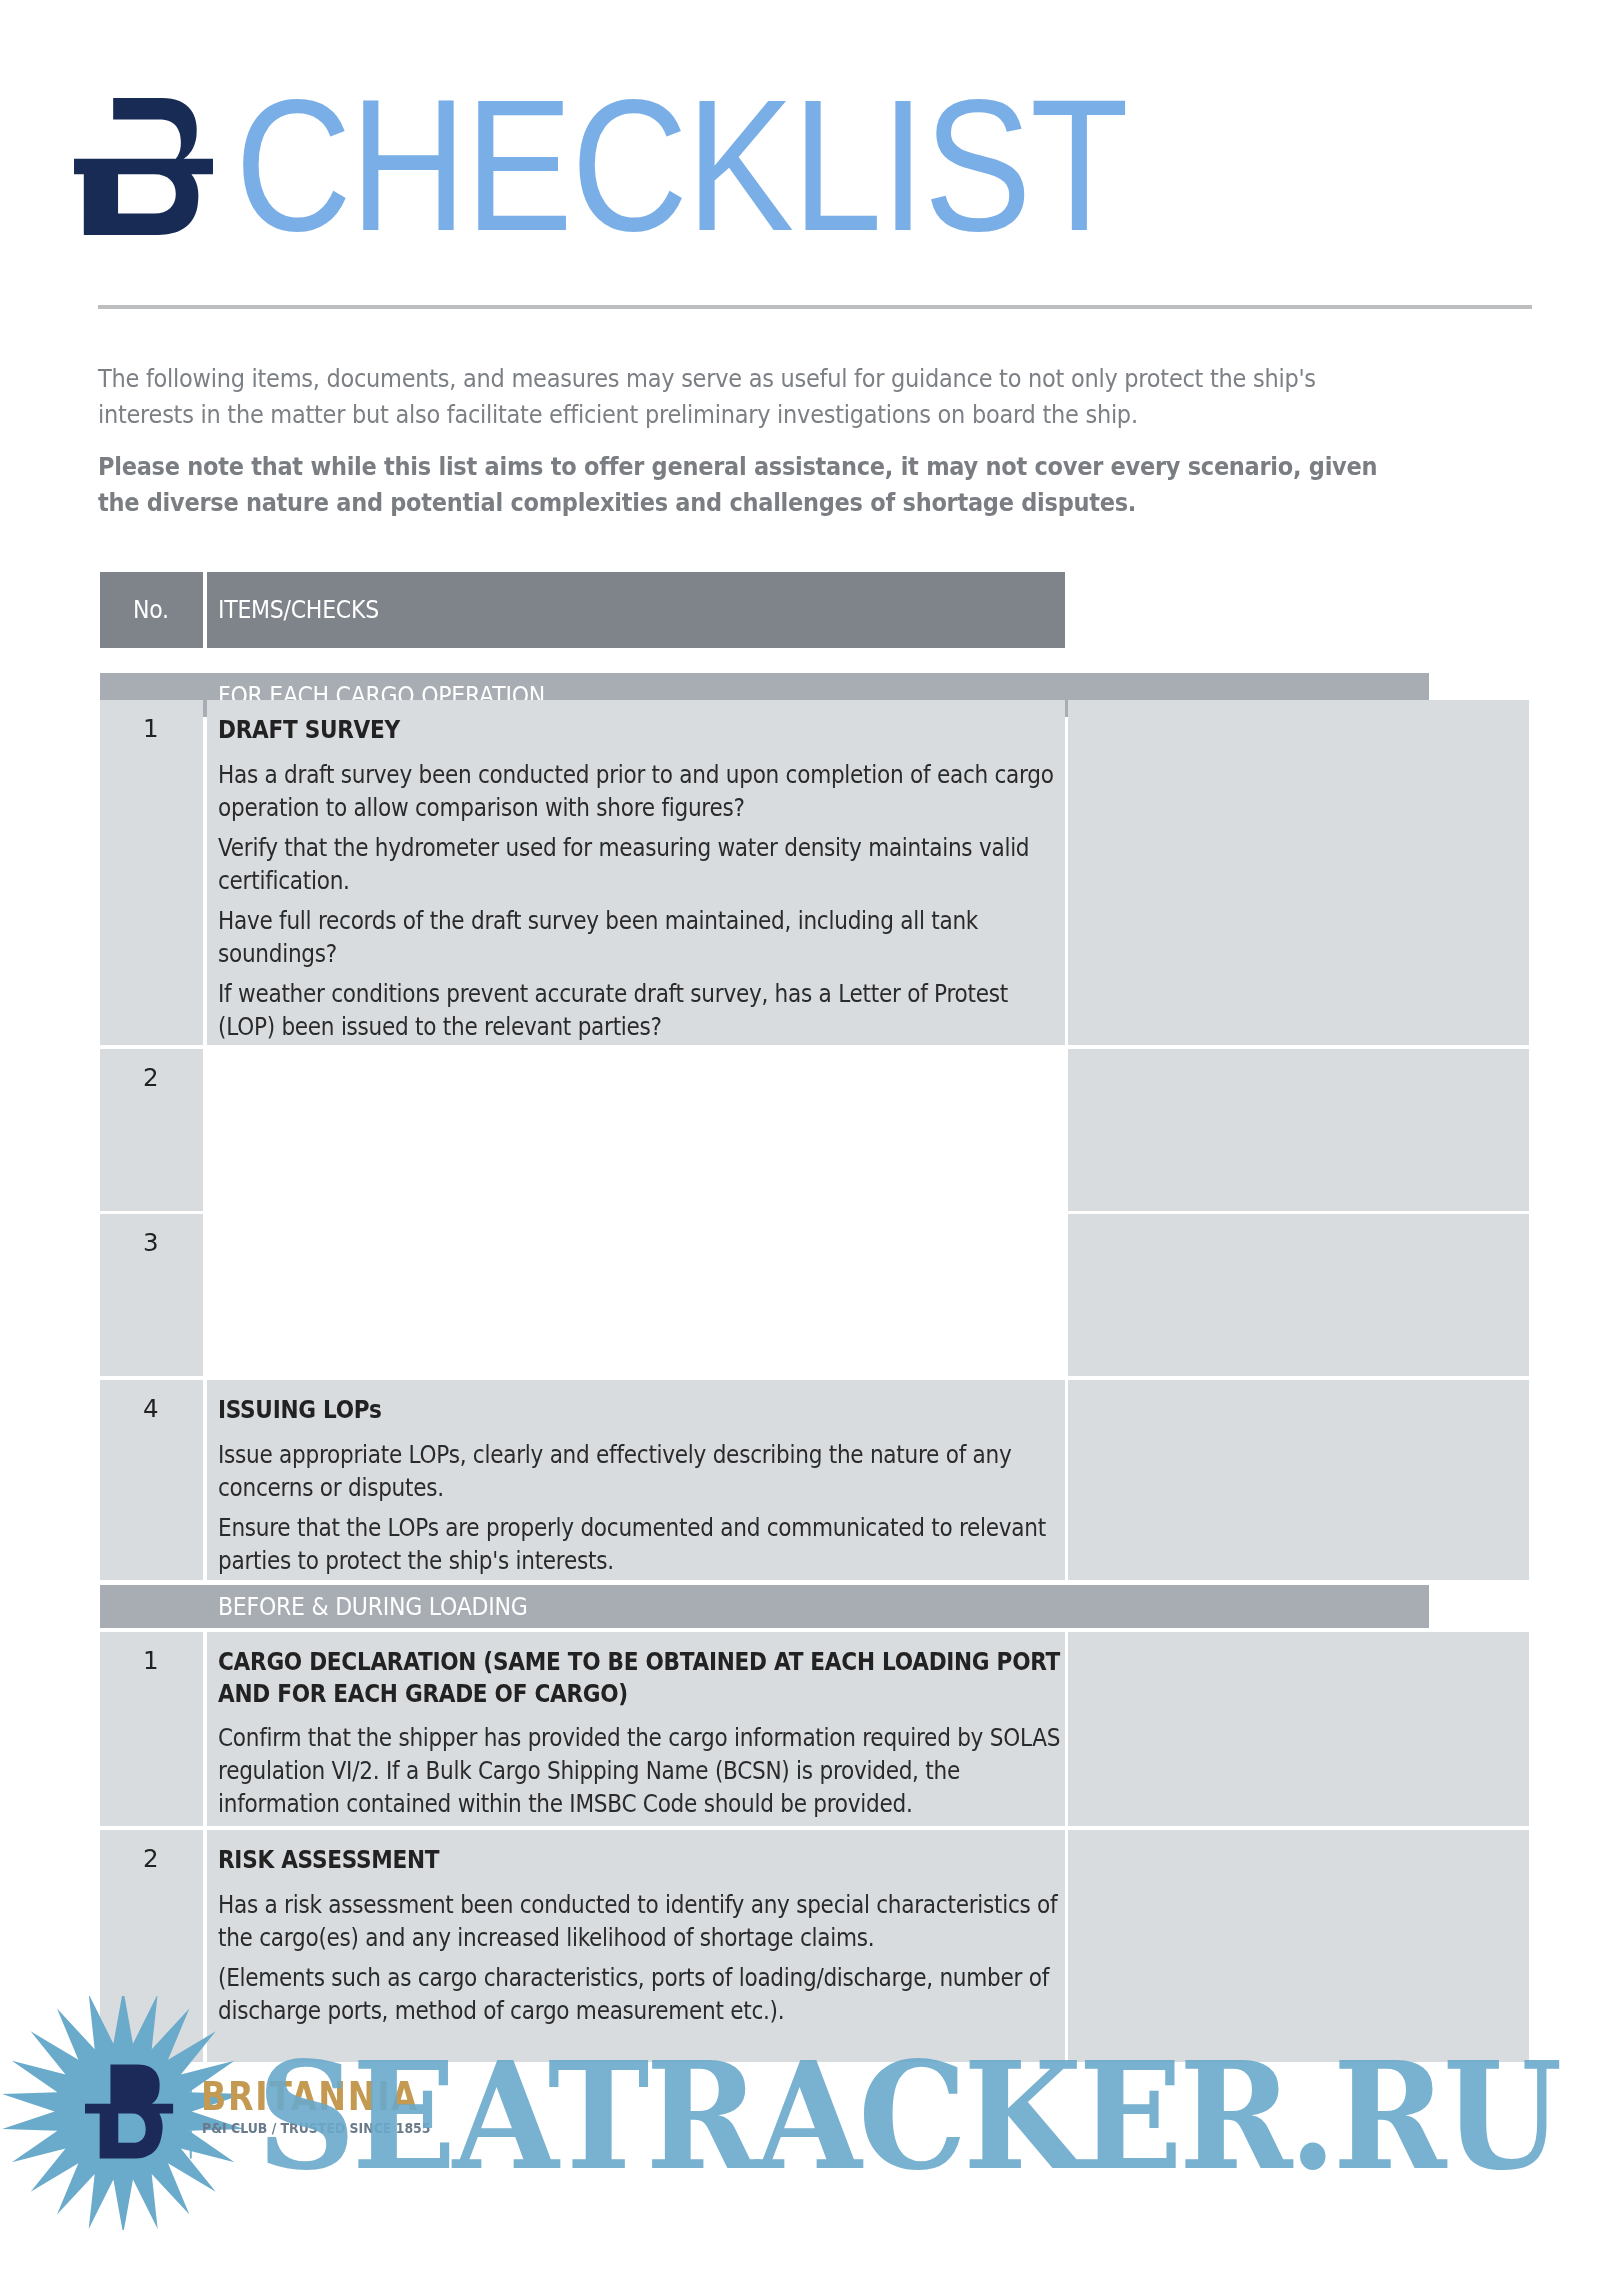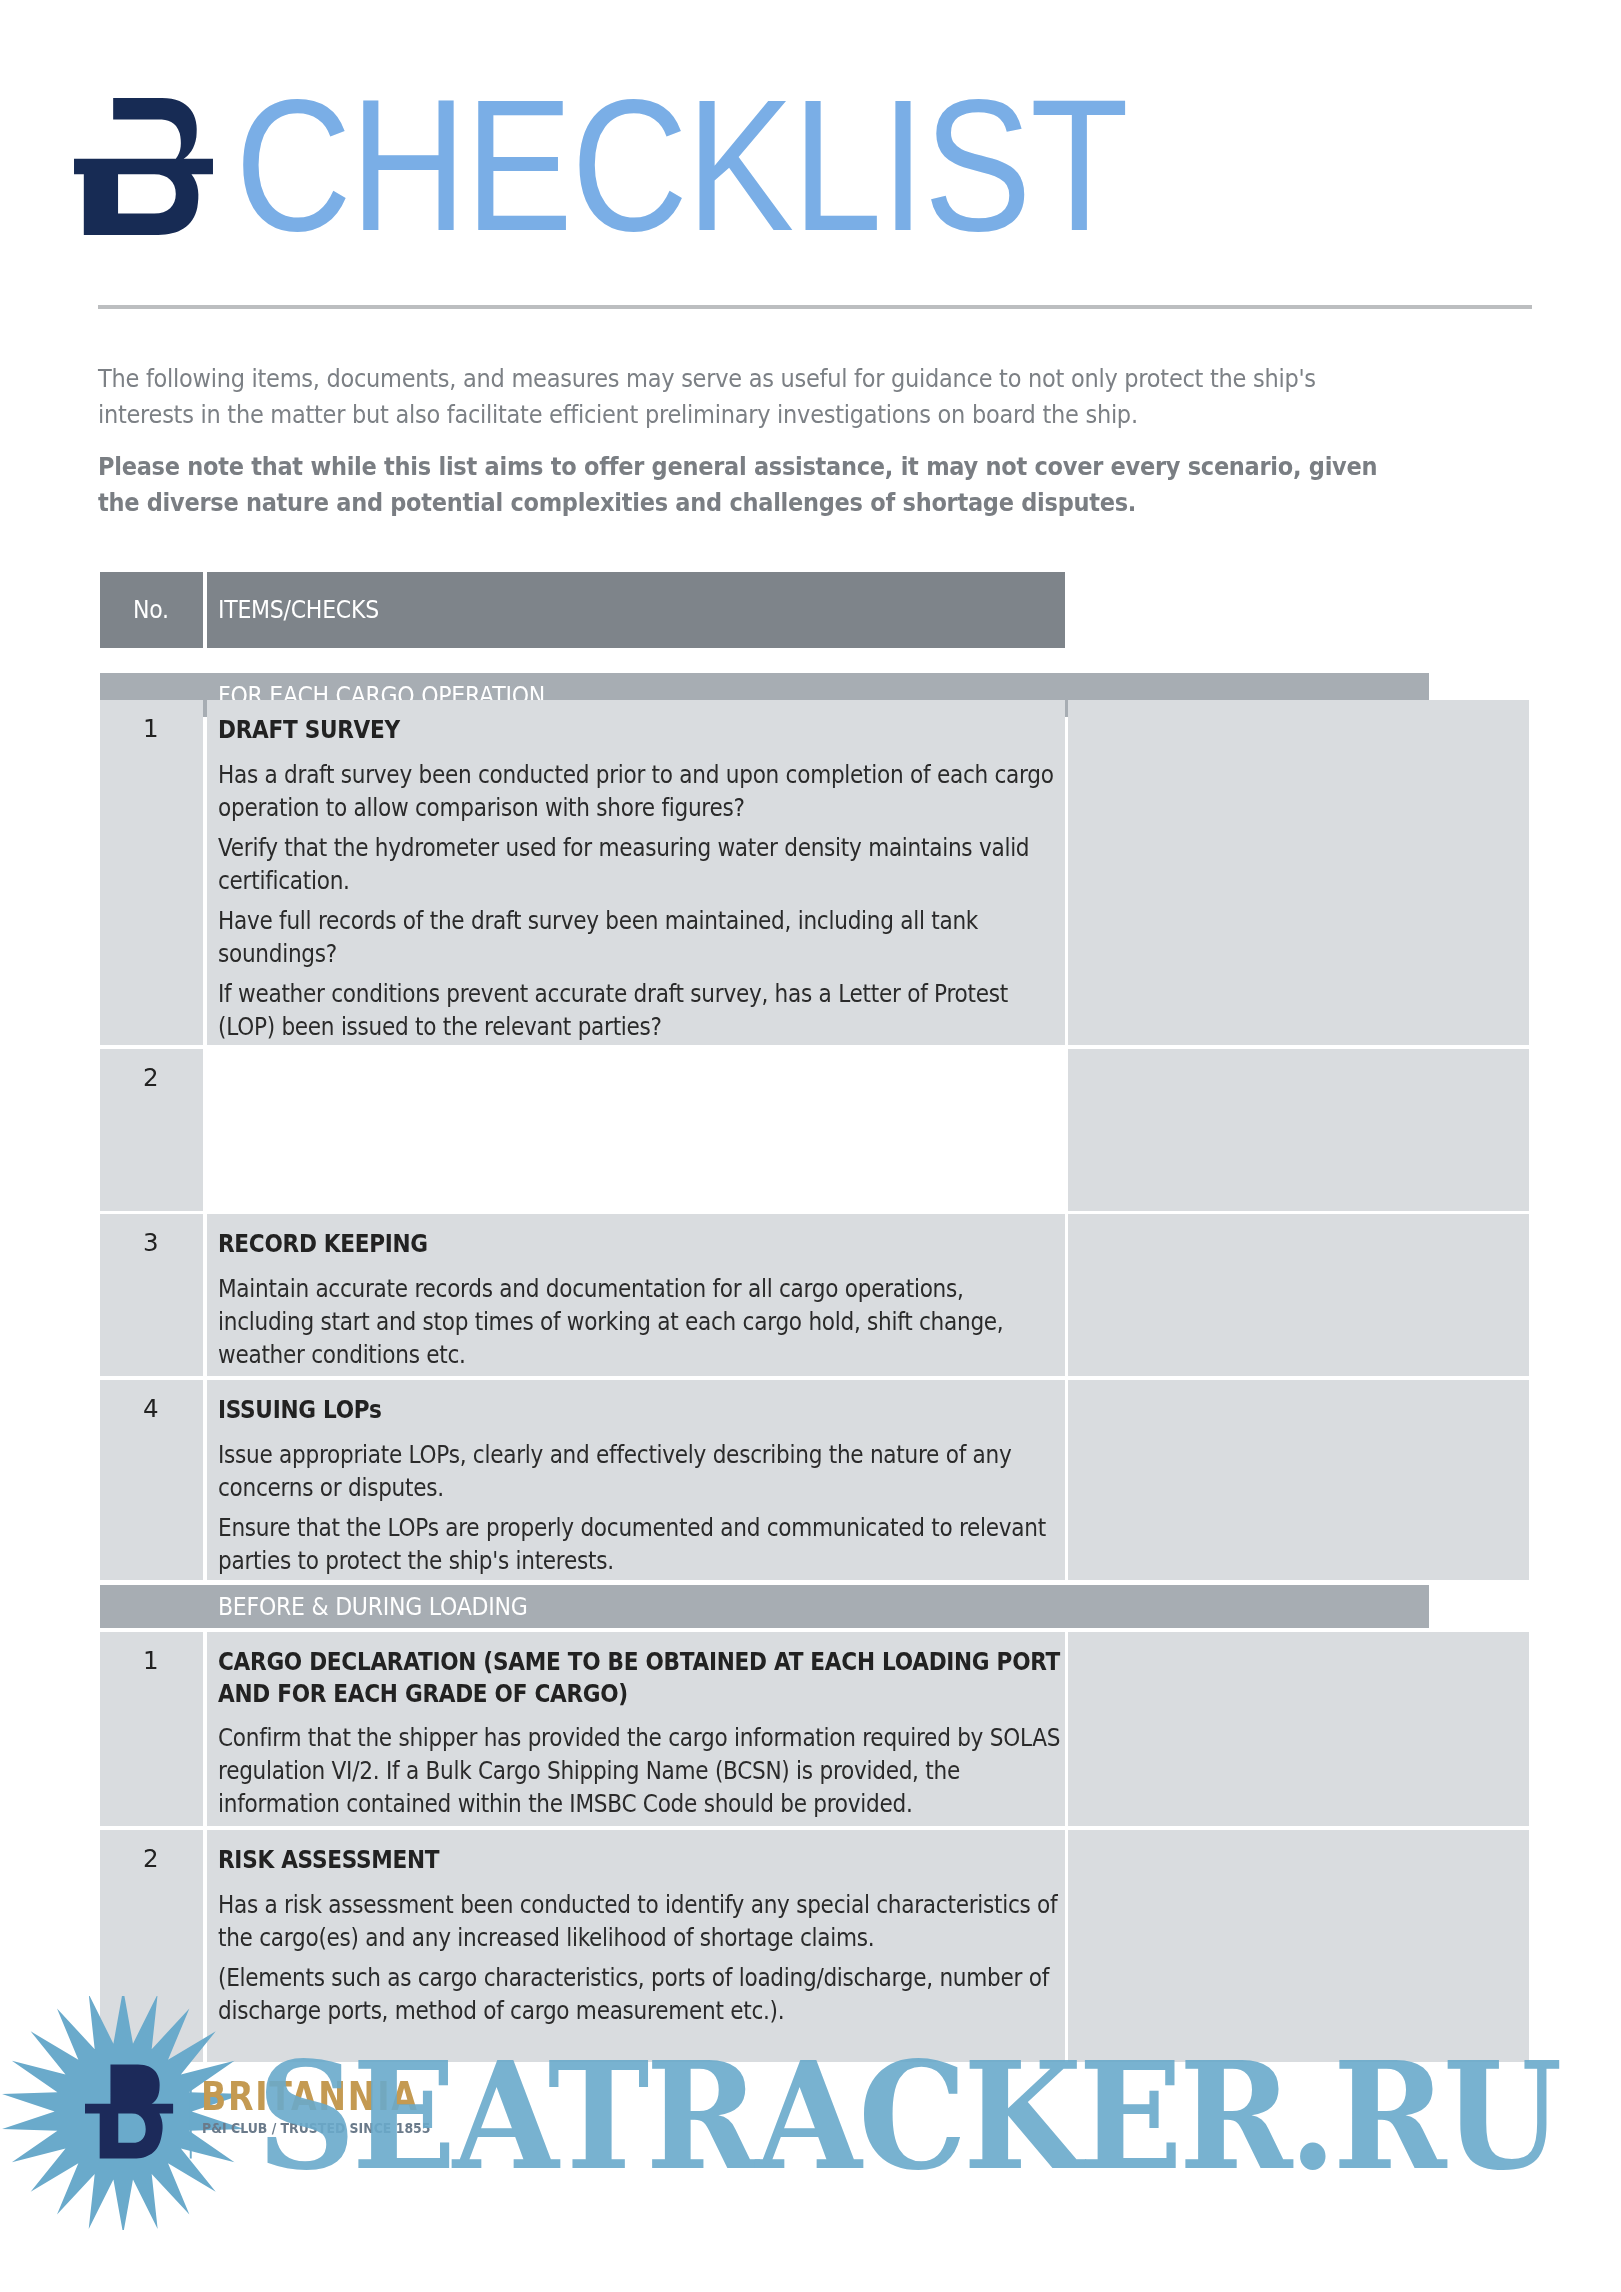--- a/index.html
+++ b/index.html
@@ -84,26 +84,20 @@
     <div class="cell c-no">
         <span class="num">2</span>
       </div>
     <div class="cell c-rem"></div>
   </div>
 
   <div class="row body" style="top:1214px;height:162px;">
     <div class="cell c-no">
         <span class="num">3</span>
       </div>
-    <div class="cell c-item">
-      <div class="item-head txt">RECORD KEEPING</div>
-      <div class="item-body txt" style="top:59px;">
-        <p>Maintain accurate records and documentation for all cargo operations, including start and stop times of working at each cargo hold, shift change, weather conditions etc.</p>
-      </div>
-    </div>
     <div class="cell c-rem"></div>
   </div>
 
   <div class="row body" style="top:1380px;height:200px;">
     <div class="cell c-no">
         <span class="num">4</span>
       </div>
     <div class="cell c-item">
       <div class="item-head txt">ISSUING LOPs</div>
       <div class="item-body txt" style="top:59px;">

